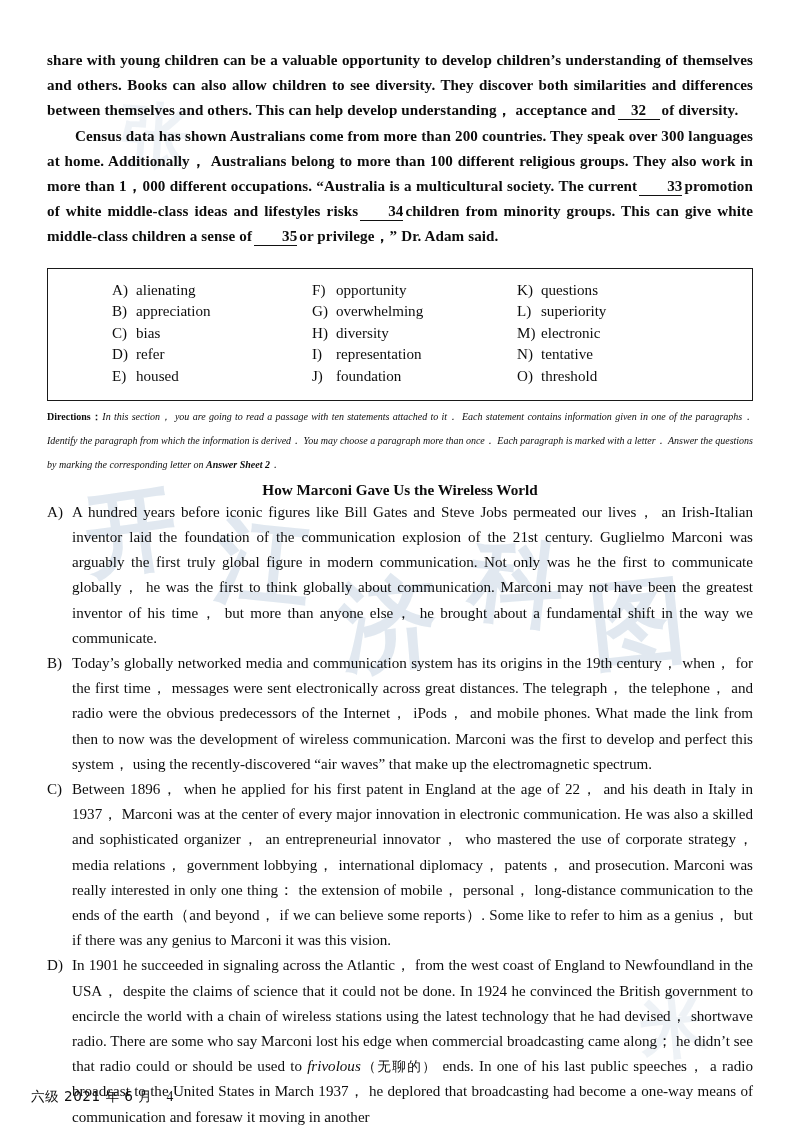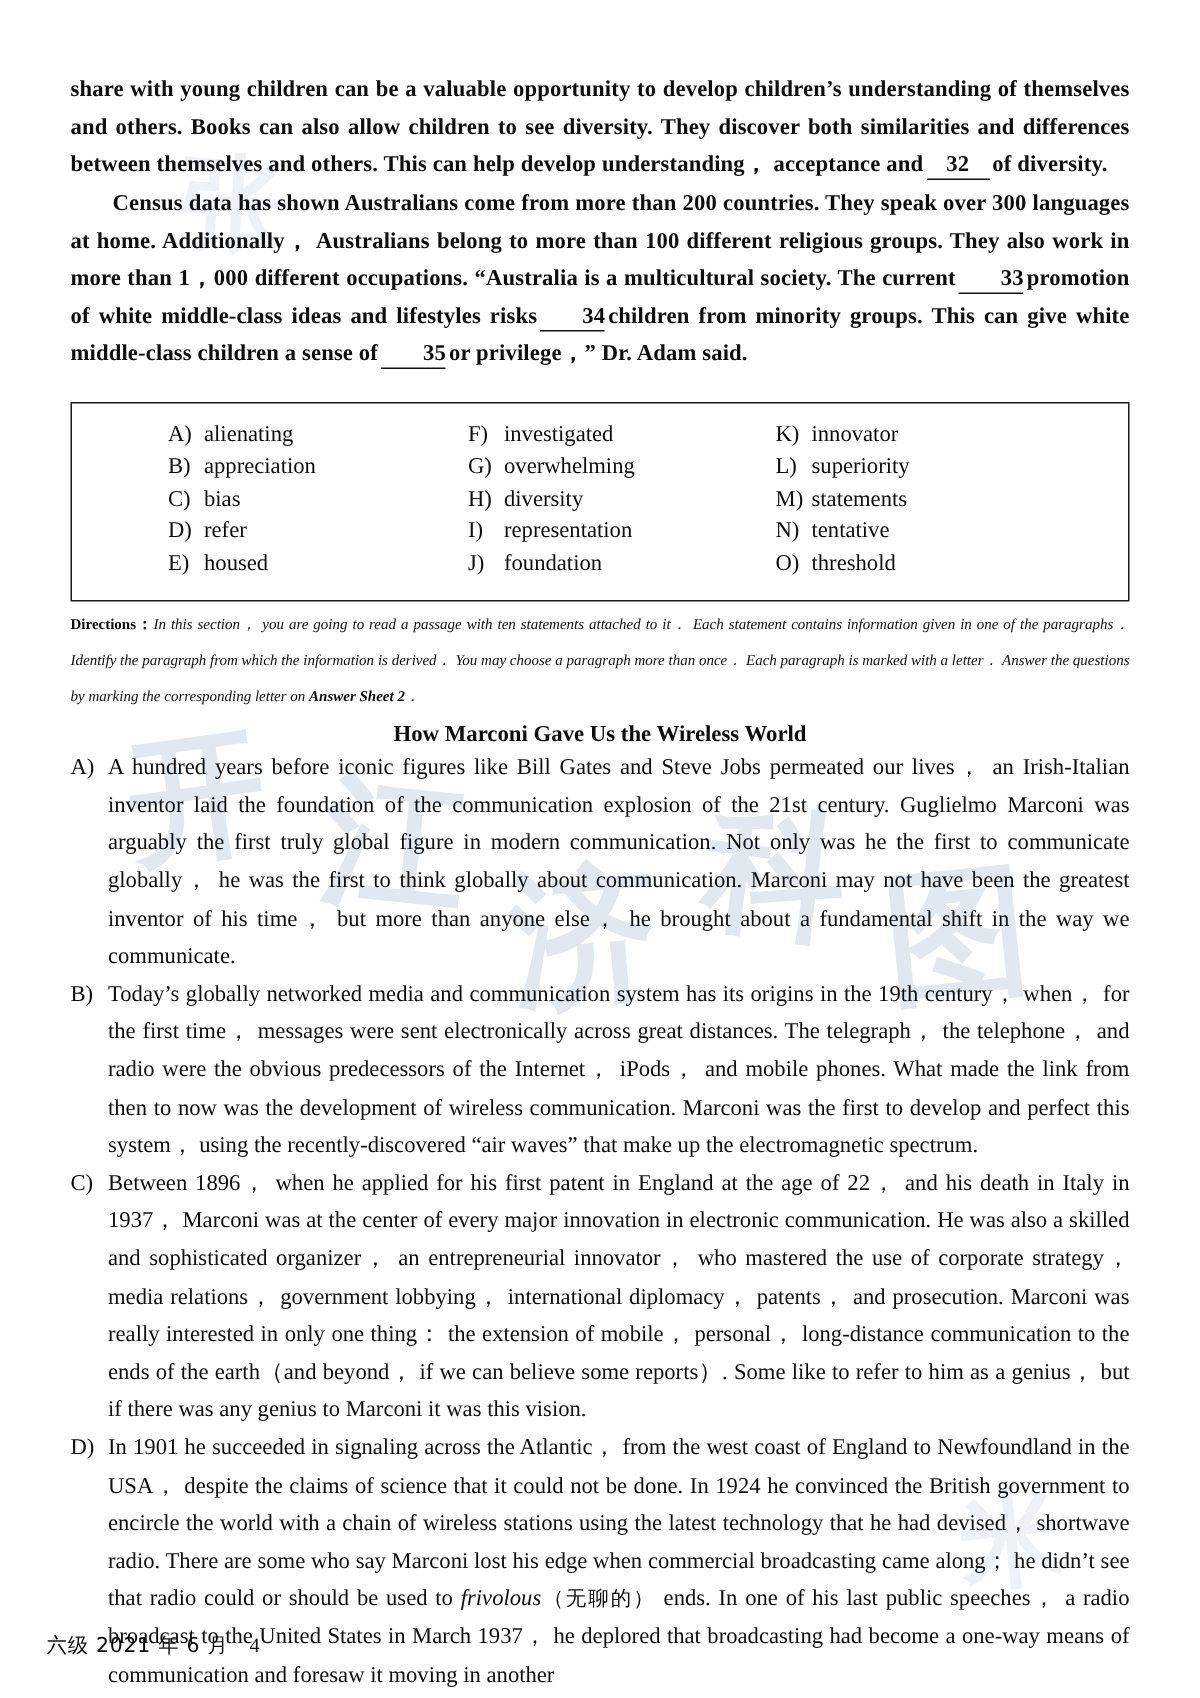--- a/index.html
+++ b/index.html
@@ -189,21 +189,21 @@
             <span class="wb-word">refer</span>
           </div>
         <div class="wb-item">
             <span class="wb-letter">E)</span>
             <span class="wb-word">housed</span>
           </div>
       </div>
       <div class="wb-col c2">
         <div class="wb-item">
             <span class="wb-letter">F)</span>
-            <span class="wb-word">investigated</span>
+            <span class="wb-word">opportunity</span>
           </div>
         <div class="wb-item">
             <span class="wb-letter">G)</span>
             <span class="wb-word">overwhelming</span>
           </div>
         <div class="wb-item">
             <span class="wb-letter">H)</span>
             <span class="wb-word">diversity</span>
           </div>
         <div class="wb-item">
@@ -211,29 +211,29 @@
             <span class="wb-word">representation</span>
           </div>
         <div class="wb-item">
             <span class="wb-letter">J)</span>
             <span class="wb-word">foundation</span>
           </div>
       </div>
       <div class="wb-col c3">
         <div class="wb-item">
             <span class="wb-letter">K)</span>
-            <span class="wb-word">innovator</span>
+            <span class="wb-word">questions</span>
           </div>
         <div class="wb-item">
             <span class="wb-letter">L)</span>
             <span class="wb-word">superiority</span>
           </div>
         <div class="wb-item">
             <span class="wb-letter">M)</span>
-            <span class="wb-word">statements</span>
+            <span class="wb-word">electronic</span>
           </div>
         <div class="wb-item">
             <span class="wb-letter">N)</span>
             <span class="wb-word">tentative</span>
           </div>
         <div class="wb-item">
             <span class="wb-letter">O)</span>
             <span class="wb-word">threshold</span>
           </div>
       </div>

